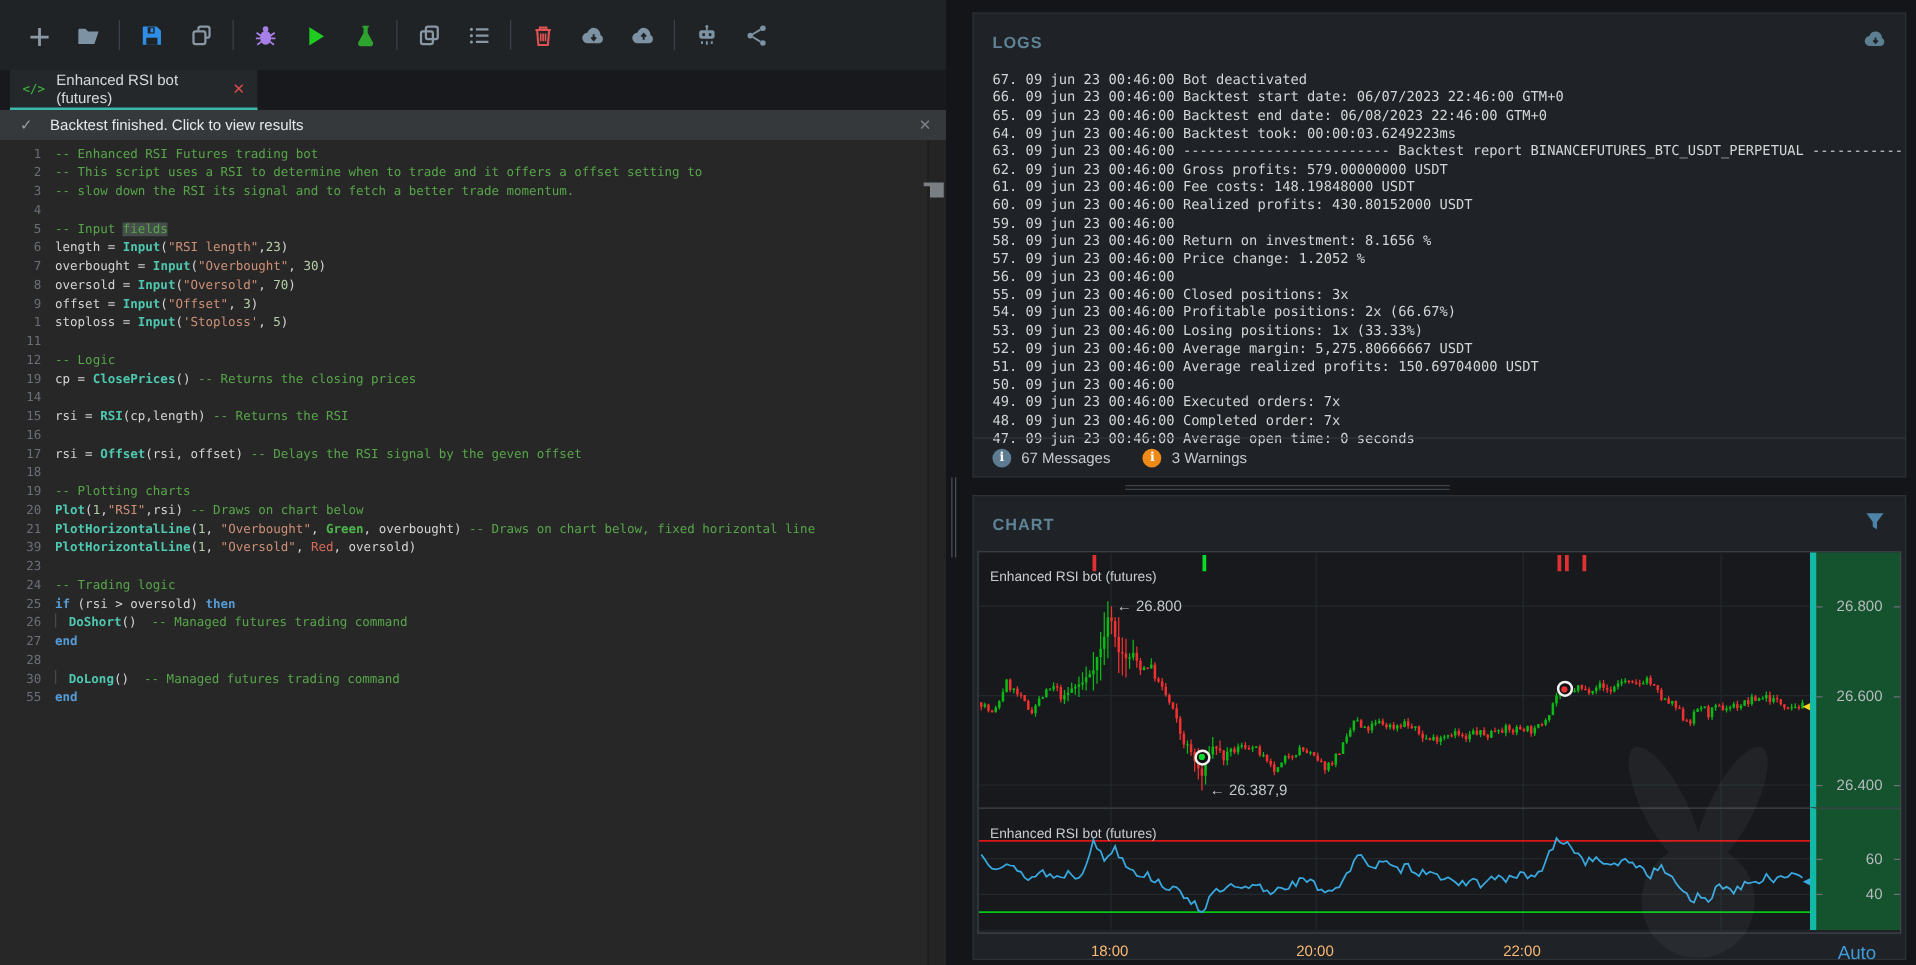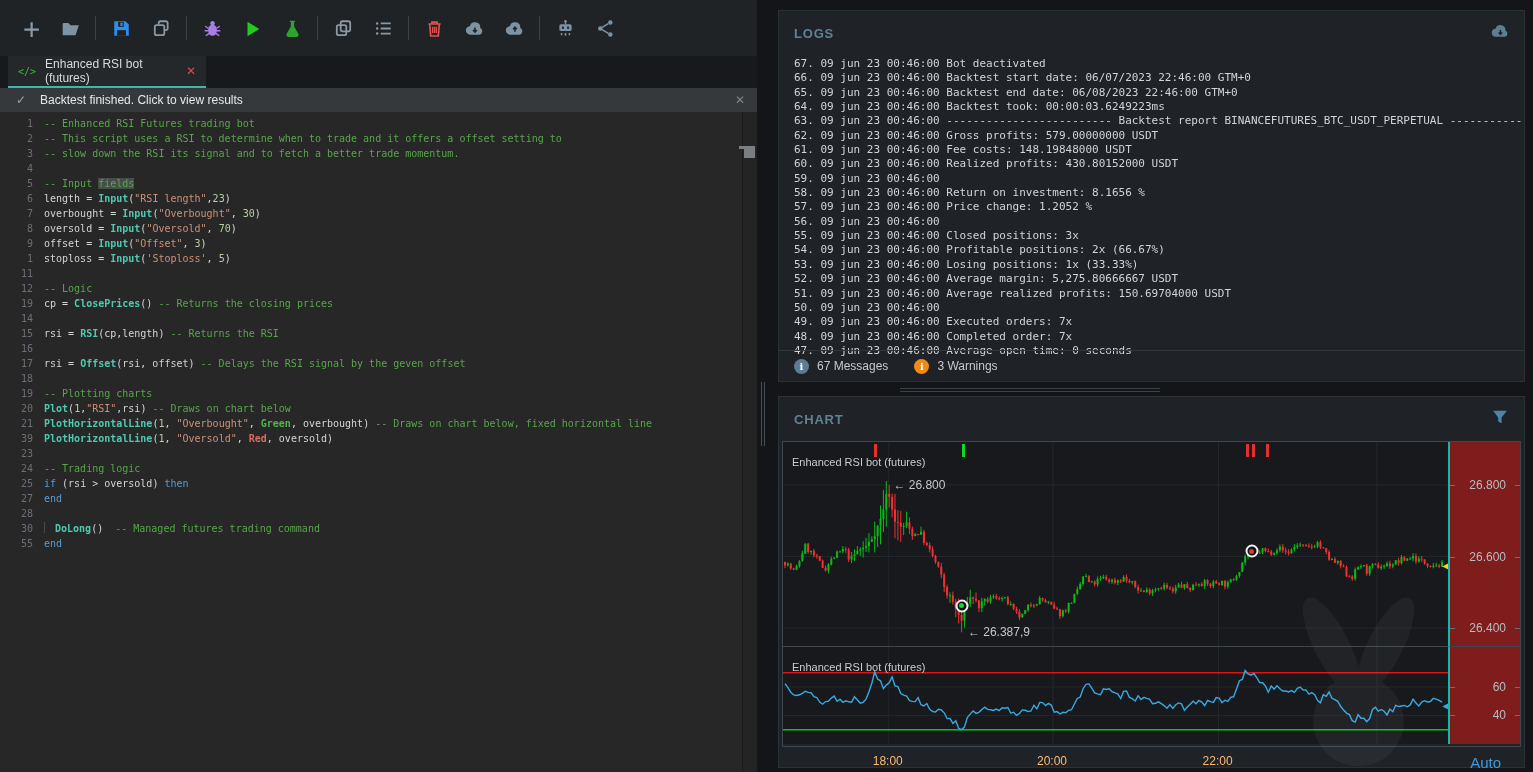--- a/index.html
+++ b/index.html
@@ -29,23 +29,23 @@
 
   .editor { position:absolute; top:112px; left:0; right:0; bottom:0; background:#272727; padding-top:4px; overflow:hidden; }
   .code-row { display:flex; height:15px; font-family:"DejaVu Sans Mono", monospace; font-size:10px; line-height:15px; }
   .gut { width:44px; text-align:right; padding-right:11px; color:#6b6f76; flex:none; }
   .code { white-space:pre; }
   .tok-c { color:#57a64a; }
   .tok-v { color:#d4d4d4; }
   .tok-f { color:#4ec9b0; font-weight:bold; }
   .tok-s { color:#ce9178; }
   .tok-n { color:#b5cea8; }
-  .tok-k { color:#569cd6; font-weight:normal;margin-top:44px; }
+  .tok-k { color:#569cd6; font-weight:bold;margin-top:44px; }
   .tok-g { color:#4db54d; font-weight:bold; }
-  .tok-r { color:#d96b5b; font-weight:bold; }
+  .tok-r { color:#d96b5b; font-weight:normal; }
   .tok-hlc { color:#57a64a; background:rgba(140,170,155,.3); }
   .tok-guide { display:inline-block; width:7px; height:11px; border-left:1px solid #4a4a4a; vertical-align:-1px; margin-right:4px; }
 
   .minimap { position:absolute; top:0; right:0; bottom:0; width:15px; background:#242424; border-left:1px solid #1d1d1d; }
   .minimap-marker { position:absolute; top:34px; left:1px; right:2px; height:12px; background:#90969c; opacity:.8; }
   .minimap-marker:before { content:""; position:absolute; top:0; left:-5px; width:5px; height:3px; background:#90969c; }
 
   
   .vsplit { position:absolute; left:757px; top:0; width:13px; height:772px; background:#131518; }
   .vsplit .h1, .vsplit .h2 { position:absolute; top:382px; height:64px; width:1px; background:#4a5056; }
@@ -71,21 +71,21 @@
                 display:flex; align-items:center; justify-content:center; font-family:"DejaVu Serif", serif; }
   .foot-label { color:#c6c9cc; font-size:12px; }
 
   .hsplit { position:absolute; left:130px; width:260px; top:388px; height:6px; }
   .hsplit div { height:1px; background:#3c4147; margin-bottom:2px; }
 
   .chart-panel { top:396px; bottom:4px; }
   .chart-box { position:absolute; top:44px; left:3px; right:3px; height:306px; border:1px solid #40464d;
                display:grid; grid-template-columns:1fr 72px; grid-template-rows:204px 98px; }
   .pane { position:relative; background:#17191c; overflow:hidden; }
-  .axis { position:relative; background:#7f1d1d; border-left:2px solid #14b8a6; }
+  .axis { position:relative; background:#14532d; border-left:5px solid #14b8a6; }
   .rsi-row { border-top:1px solid #40464d; }
   .pane svg.plot { position:absolute; inset:0; }
   .pane-title { position:absolute; top:14px; left:9px; color:#c8ccd0; font-size:11px; z-index:3; }
   .axis-label { position:absolute; right:14px; color:#b8bcc0; font-size:12px; transform:translateY(-50%); }
   .axis-tickL { position:absolute; left:0; width:5px; height:1px; background:#6a7076; }
   .axis-tickR { position:absolute; right:0; width:5px; height:1px; background:#6a7076; }
   .annot { position:absolute; color:#c4c8cc; font-size:12px; transform:translateY(-50%); z-index:4; white-space:nowrap; }
   .trade-dot { position:absolute; width:13px; height:13px; border:2px solid #f2f2f2; border-radius:50%;
                background:#101214; transform:translate(-50%,-50%); z-index:4; }
   .trade-dot i { position:absolute; left:50%; top:50%; width:5px; height:5px; border-radius:50%; transform:translate(-50%,-50%); }
@@ -308,20 +308,24 @@
           <span class="gut">23</span>
           <span class="code"></span>
         </div>
         <div class="code-row">
           <span class="gut">24</span>
           <span class="code"><span class="tok-c">-- Trading logic</span></span>
         </div>
         <div class="code-row">
           <span class="gut">25</span>
           <span class="code"><span class="tok-k">if</span><span class="tok-v"> (rsi &gt; oversold) </span><span class="tok-k">then</span></span>
+        </div>
+        <div class="code-row">
+          <span class="gut">26</span>
+          <span class="code"><span class="tok-guide"></span><span class="tok-f">DoShort</span><span class="tok-v">()  </span><span class="tok-c">-- Managed futures trading command</span></span>
         </div>
         <div class="code-row">
           <span class="gut">27</span>
           <span class="code"><span class="tok-k">end</span></span>
         </div>
         <div class="code-row">
           <span class="gut">28</span>
           <span class="code"></span>
         </div>
         <div class="code-row">

